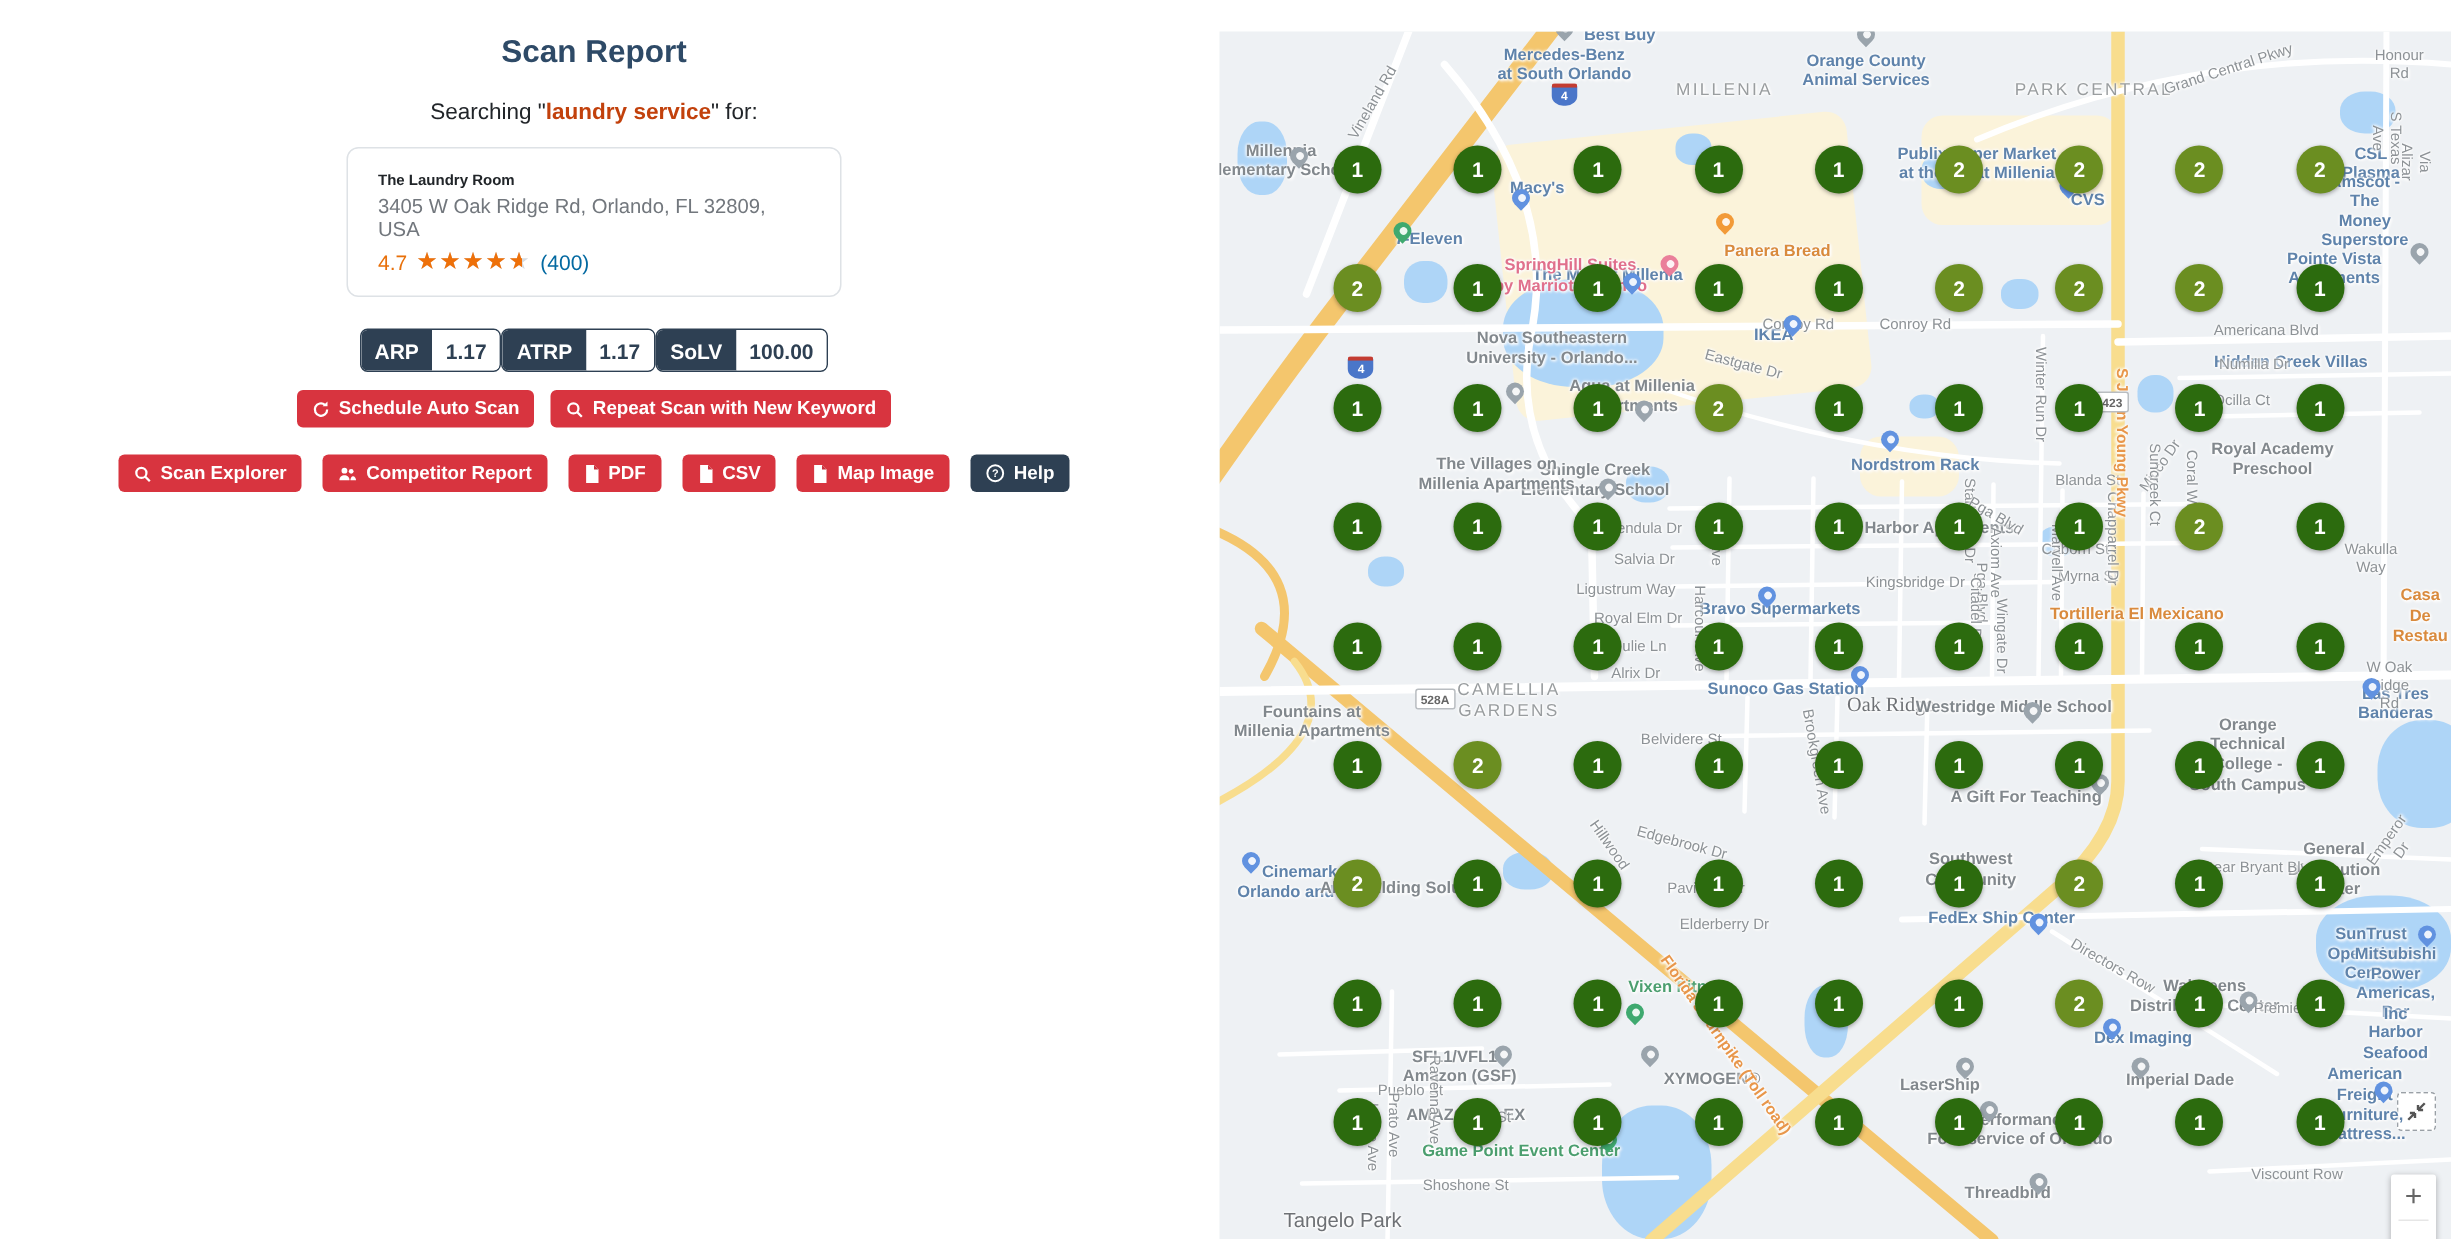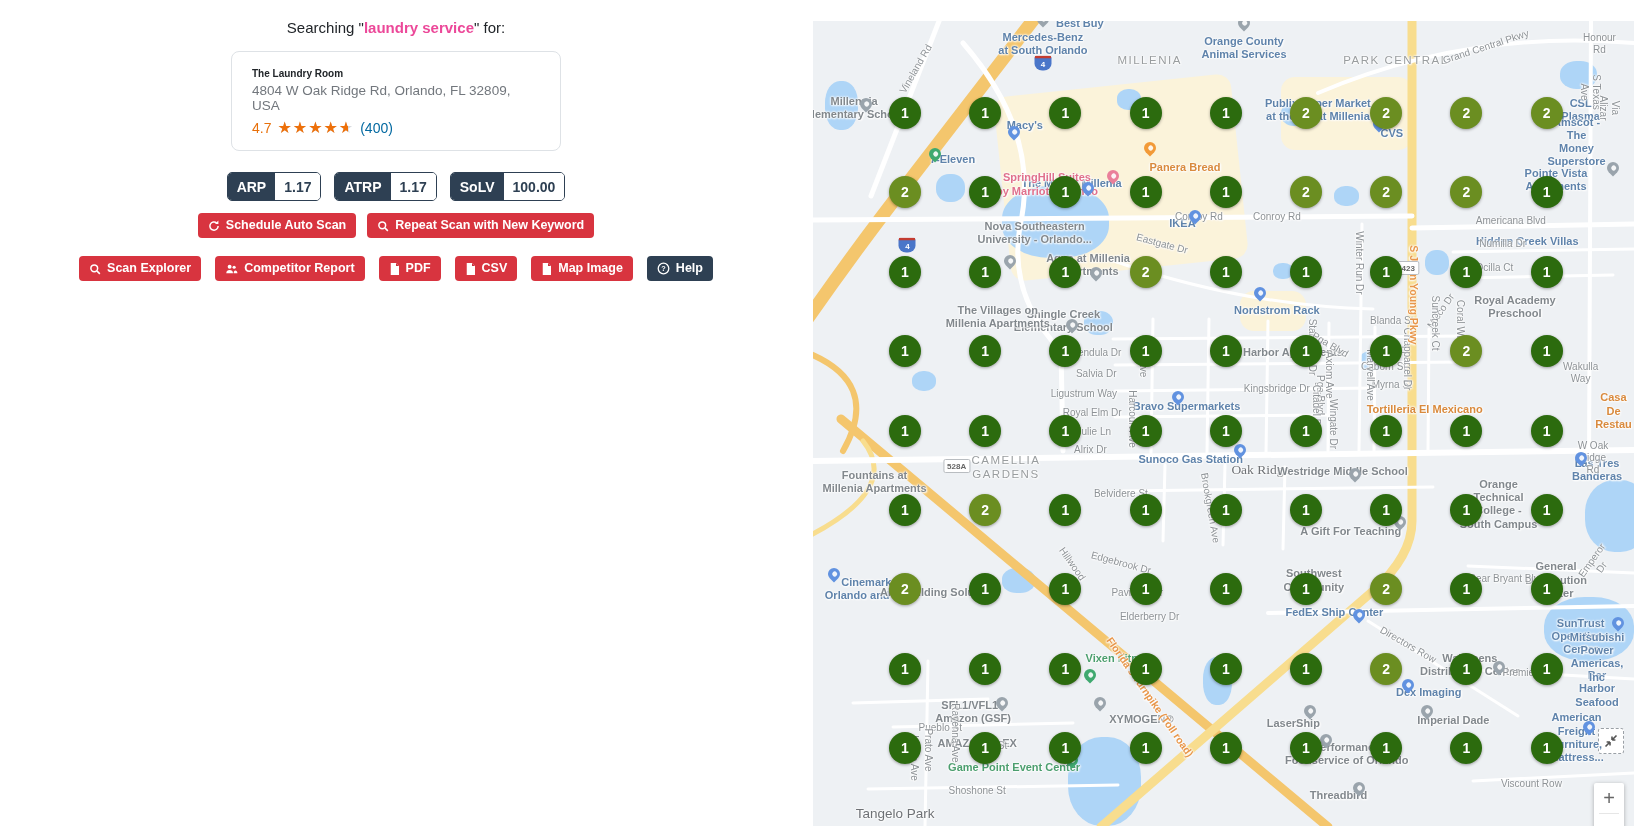--- a/index.html
+++ b/index.html
@@ -4,31 +4,31 @@
 <style>
   html,body{margin:0;padding:0;}
   body{width:1640px;height:826px;position:relative;overflow:hidden;background:#fff;
        font-family:"Liberation Sans",sans-serif;color:#212529;}
 
   
   .report-panel{position:absolute;left:0;top:0;width:792px;}
   .report-content{width:520px;margin:0 auto;text-align:center;}
   .page-title{margin-top:23px;font-size:21px;font-weight:bold;color:#2e4a67;}
   .search-line{margin-top:19px;font-size:15px;color:#212529;}
-  .search-line b{color:#ec4899;}
+  .search-line b{color:#c2410c;}
   .biz-card{width:288px;margin:15px auto 0;text-align:left;padding:16px 20px 14px;
             border:1px solid #dee2e6;border-radius:8px;background:#fff;}
   .biz-name{font-size:10px;font-weight:bold;color:#212529;}
   .biz-addr{font-size:13.5px;color:#72777d;margin-top:4px;}
   .biz-rating{margin-top:7px;font-size:14px;display:flex;align-items:center;gap:6px;}
   .rating-num{color:#e8700a;}
   .stars{position:relative;display:inline-block;color:#d8dbdf;font-size:16px;letter-spacing:1px;line-height:1;}
   .stars .fill{position:absolute;left:0;top:0;white-space:nowrap;overflow:hidden;color:#ee7009;}
   .review-count{color:#0369a1;}
-  .badges{margin-top:21px;display:flex;justify-content:center;gap:13px;}
+  .badges{margin-top:21px;display:flex;justify-content:center;}
   .badge{display:flex;border:1px solid #2e4053;border-radius:5px;overflow:hidden;
          font-size:14px;font-weight:bold;line-height:1;}
   .badge .k{background:#2e4053;color:#fff;padding:7px 9px 6px;}
   .badge .v{background:#fff;color:#2e4053;padding:7px 9px 6px;}
   .fact-line{margin-top:19px;font-size:15px;}
   .fact-line sup{font-size:10px;}
   .center-line{margin-top:15px;font-size:15px;}
   .coords-link{font-weight:bold;color:#34495e;text-decoration:underline;cursor:pointer;}
   .performed-line{margin-top:15px;font-size:13px;color:#212529;}
   .btn-row{margin-top:18px;display:flex;justify-content:center;gap:14px;}
@@ -74,26 +74,27 @@
           box-shadow:0 1px 4px rgba(0,0,0,.3);}
   .zoomctl .zbtn{height:30px;display:flex;align-items:center;justify-content:center;
           font-size:20px;color:#666;cursor:pointer;}
   .zoomctl .zdiv{height:1px;background:#e6e6e6;margin:0 5px;}
 </style>
 </head>
 <body>
 
 <section class="report-panel">
   <div class="report-content">
+    <h1 class="page-title">Scan Report</h1>
 
     <div class="search-line"><span>Searching "</span><b>laundry service</b><span>" for:</span></div>
 
     <div class="biz-card">
       <div class="biz-name">The Laundry Room</div>
-      <div class="biz-addr">4804 W Oak Ridge Rd, Orlando, FL 32809, USA</div>
+      <div class="biz-addr">3405 W Oak Ridge Rd, Orlando, FL 32809, USA</div>
       <div class="biz-rating">
         <span class="rating-num">4.7</span>
         <span class="stars"><span>★★★★★</span><span class="fill" id="star-fill" style="width: 92%;">★★★★★</span></span>
         <span class="review-count">(400)</span>
       </div>
     </div>
 
     <div class="badges" id="badges">
         <div class="badge">
           <span class="k">ARP</span>

